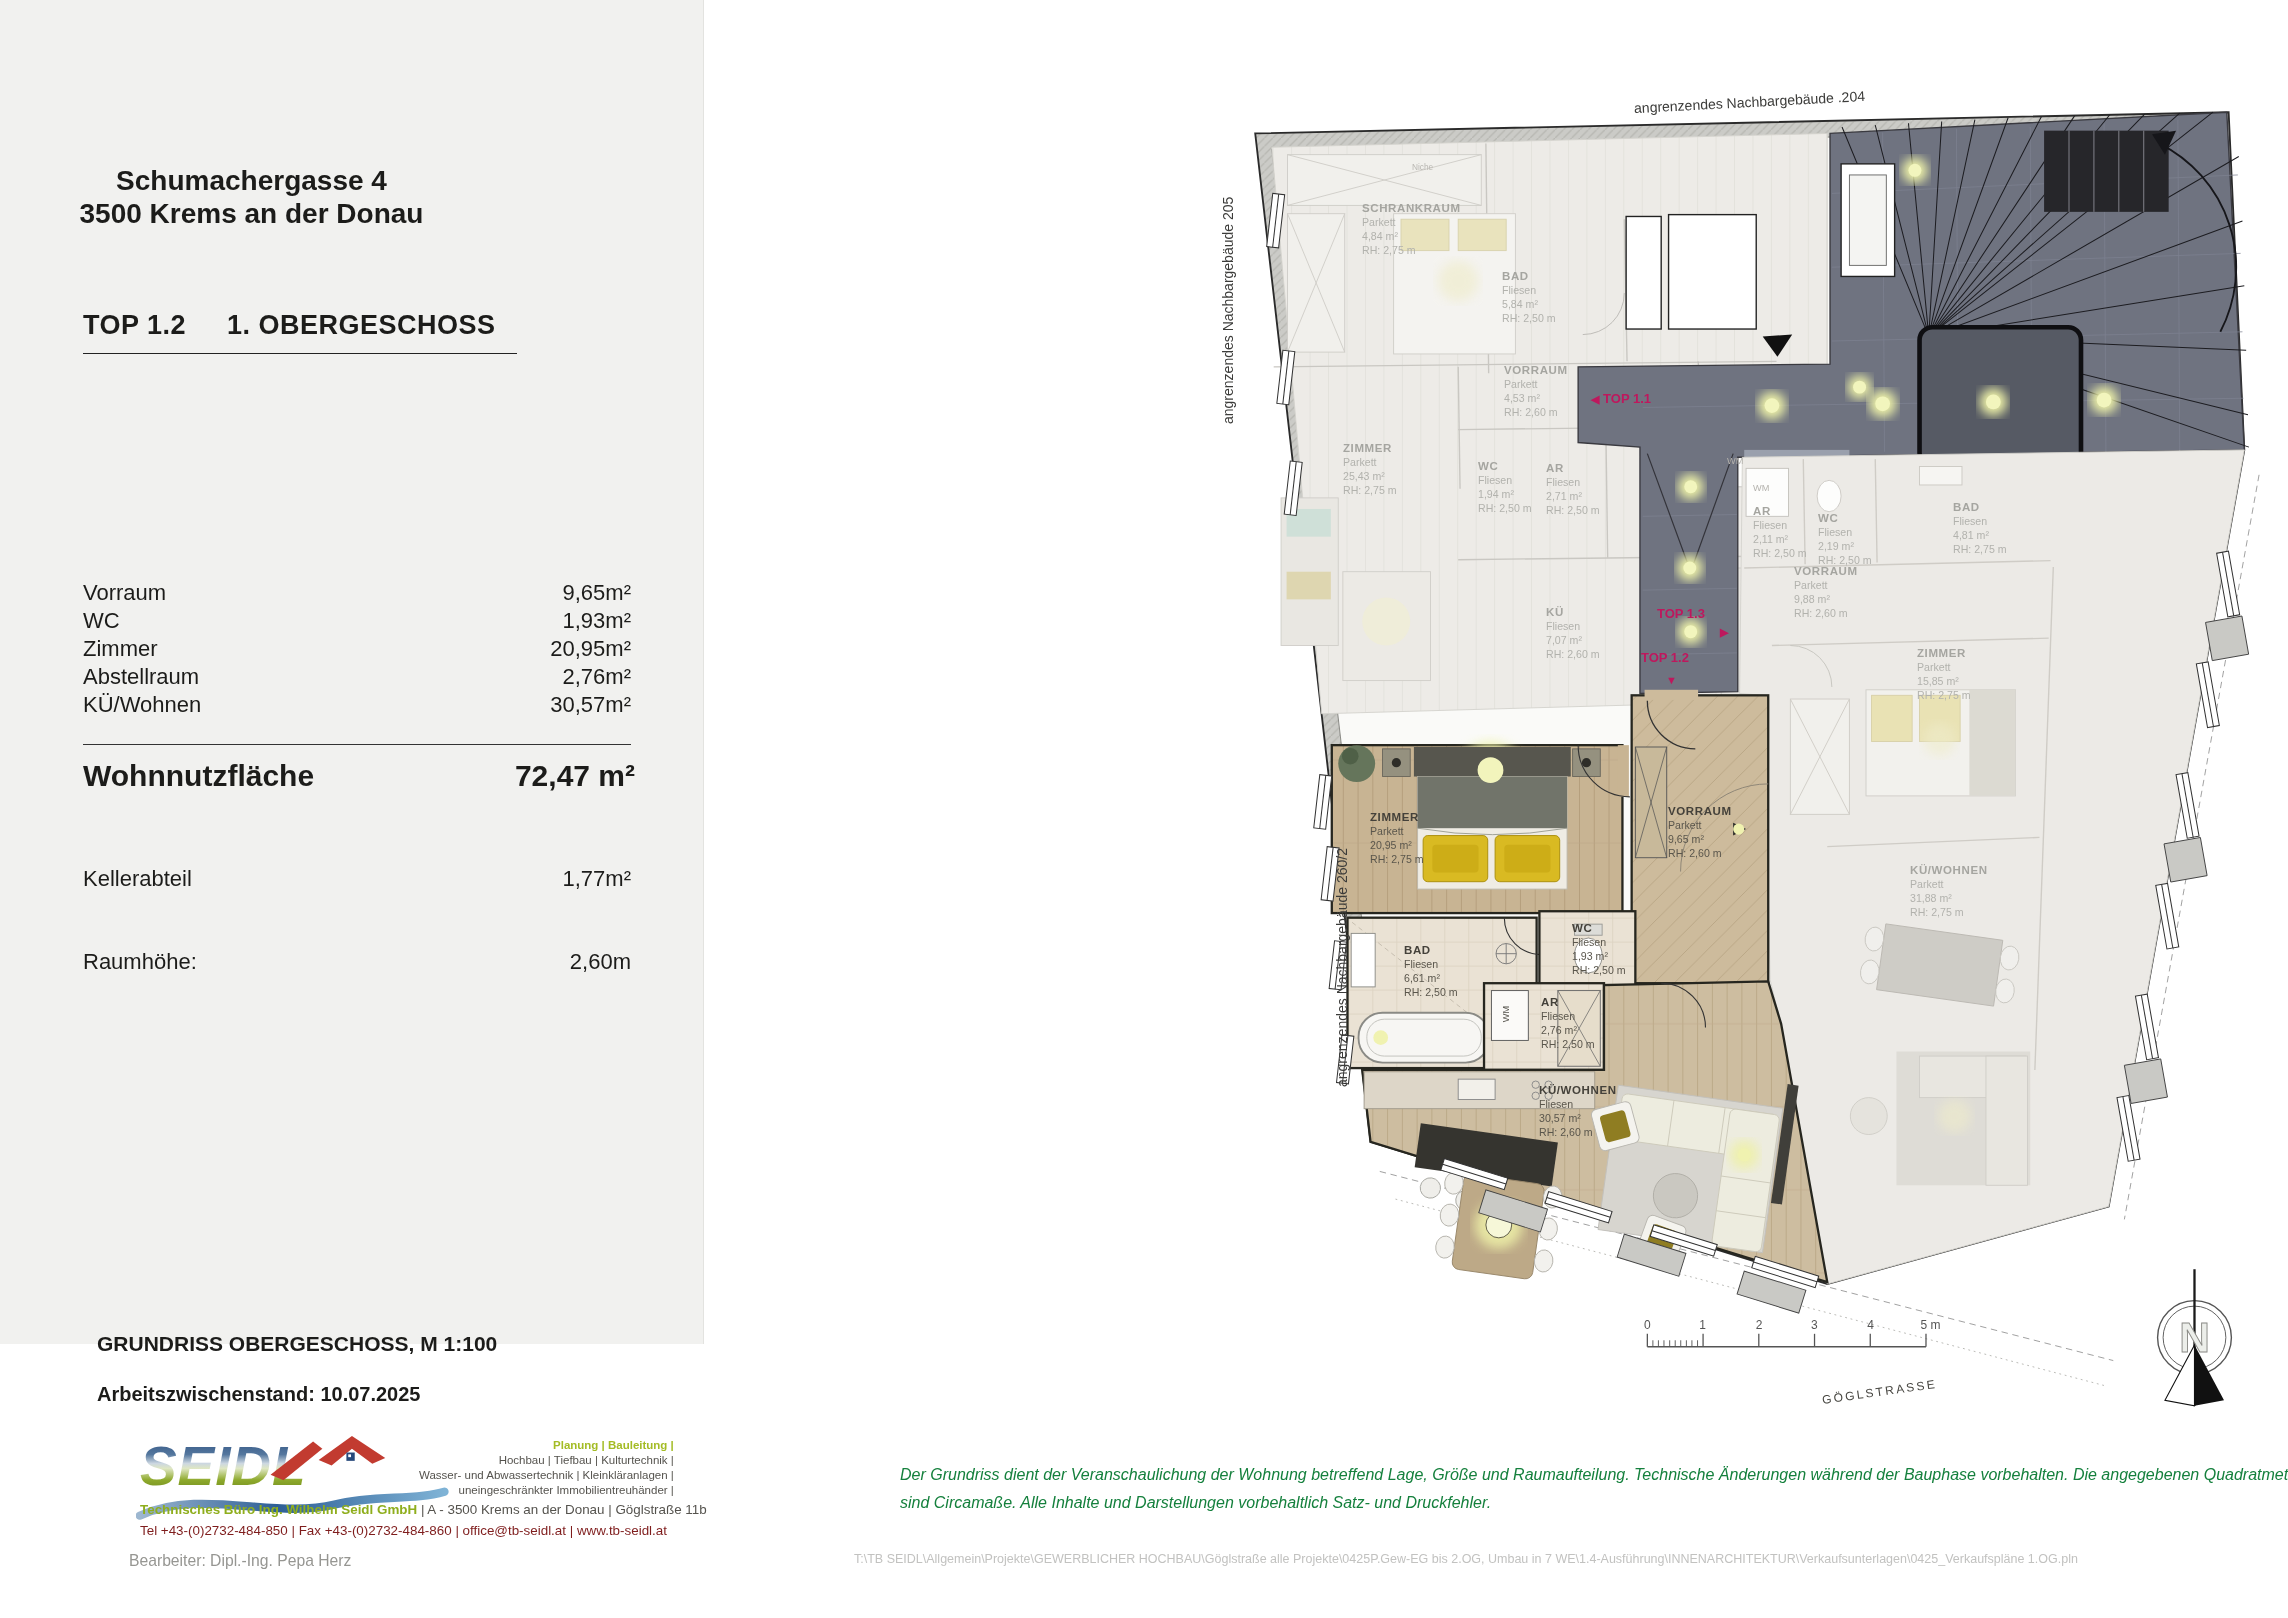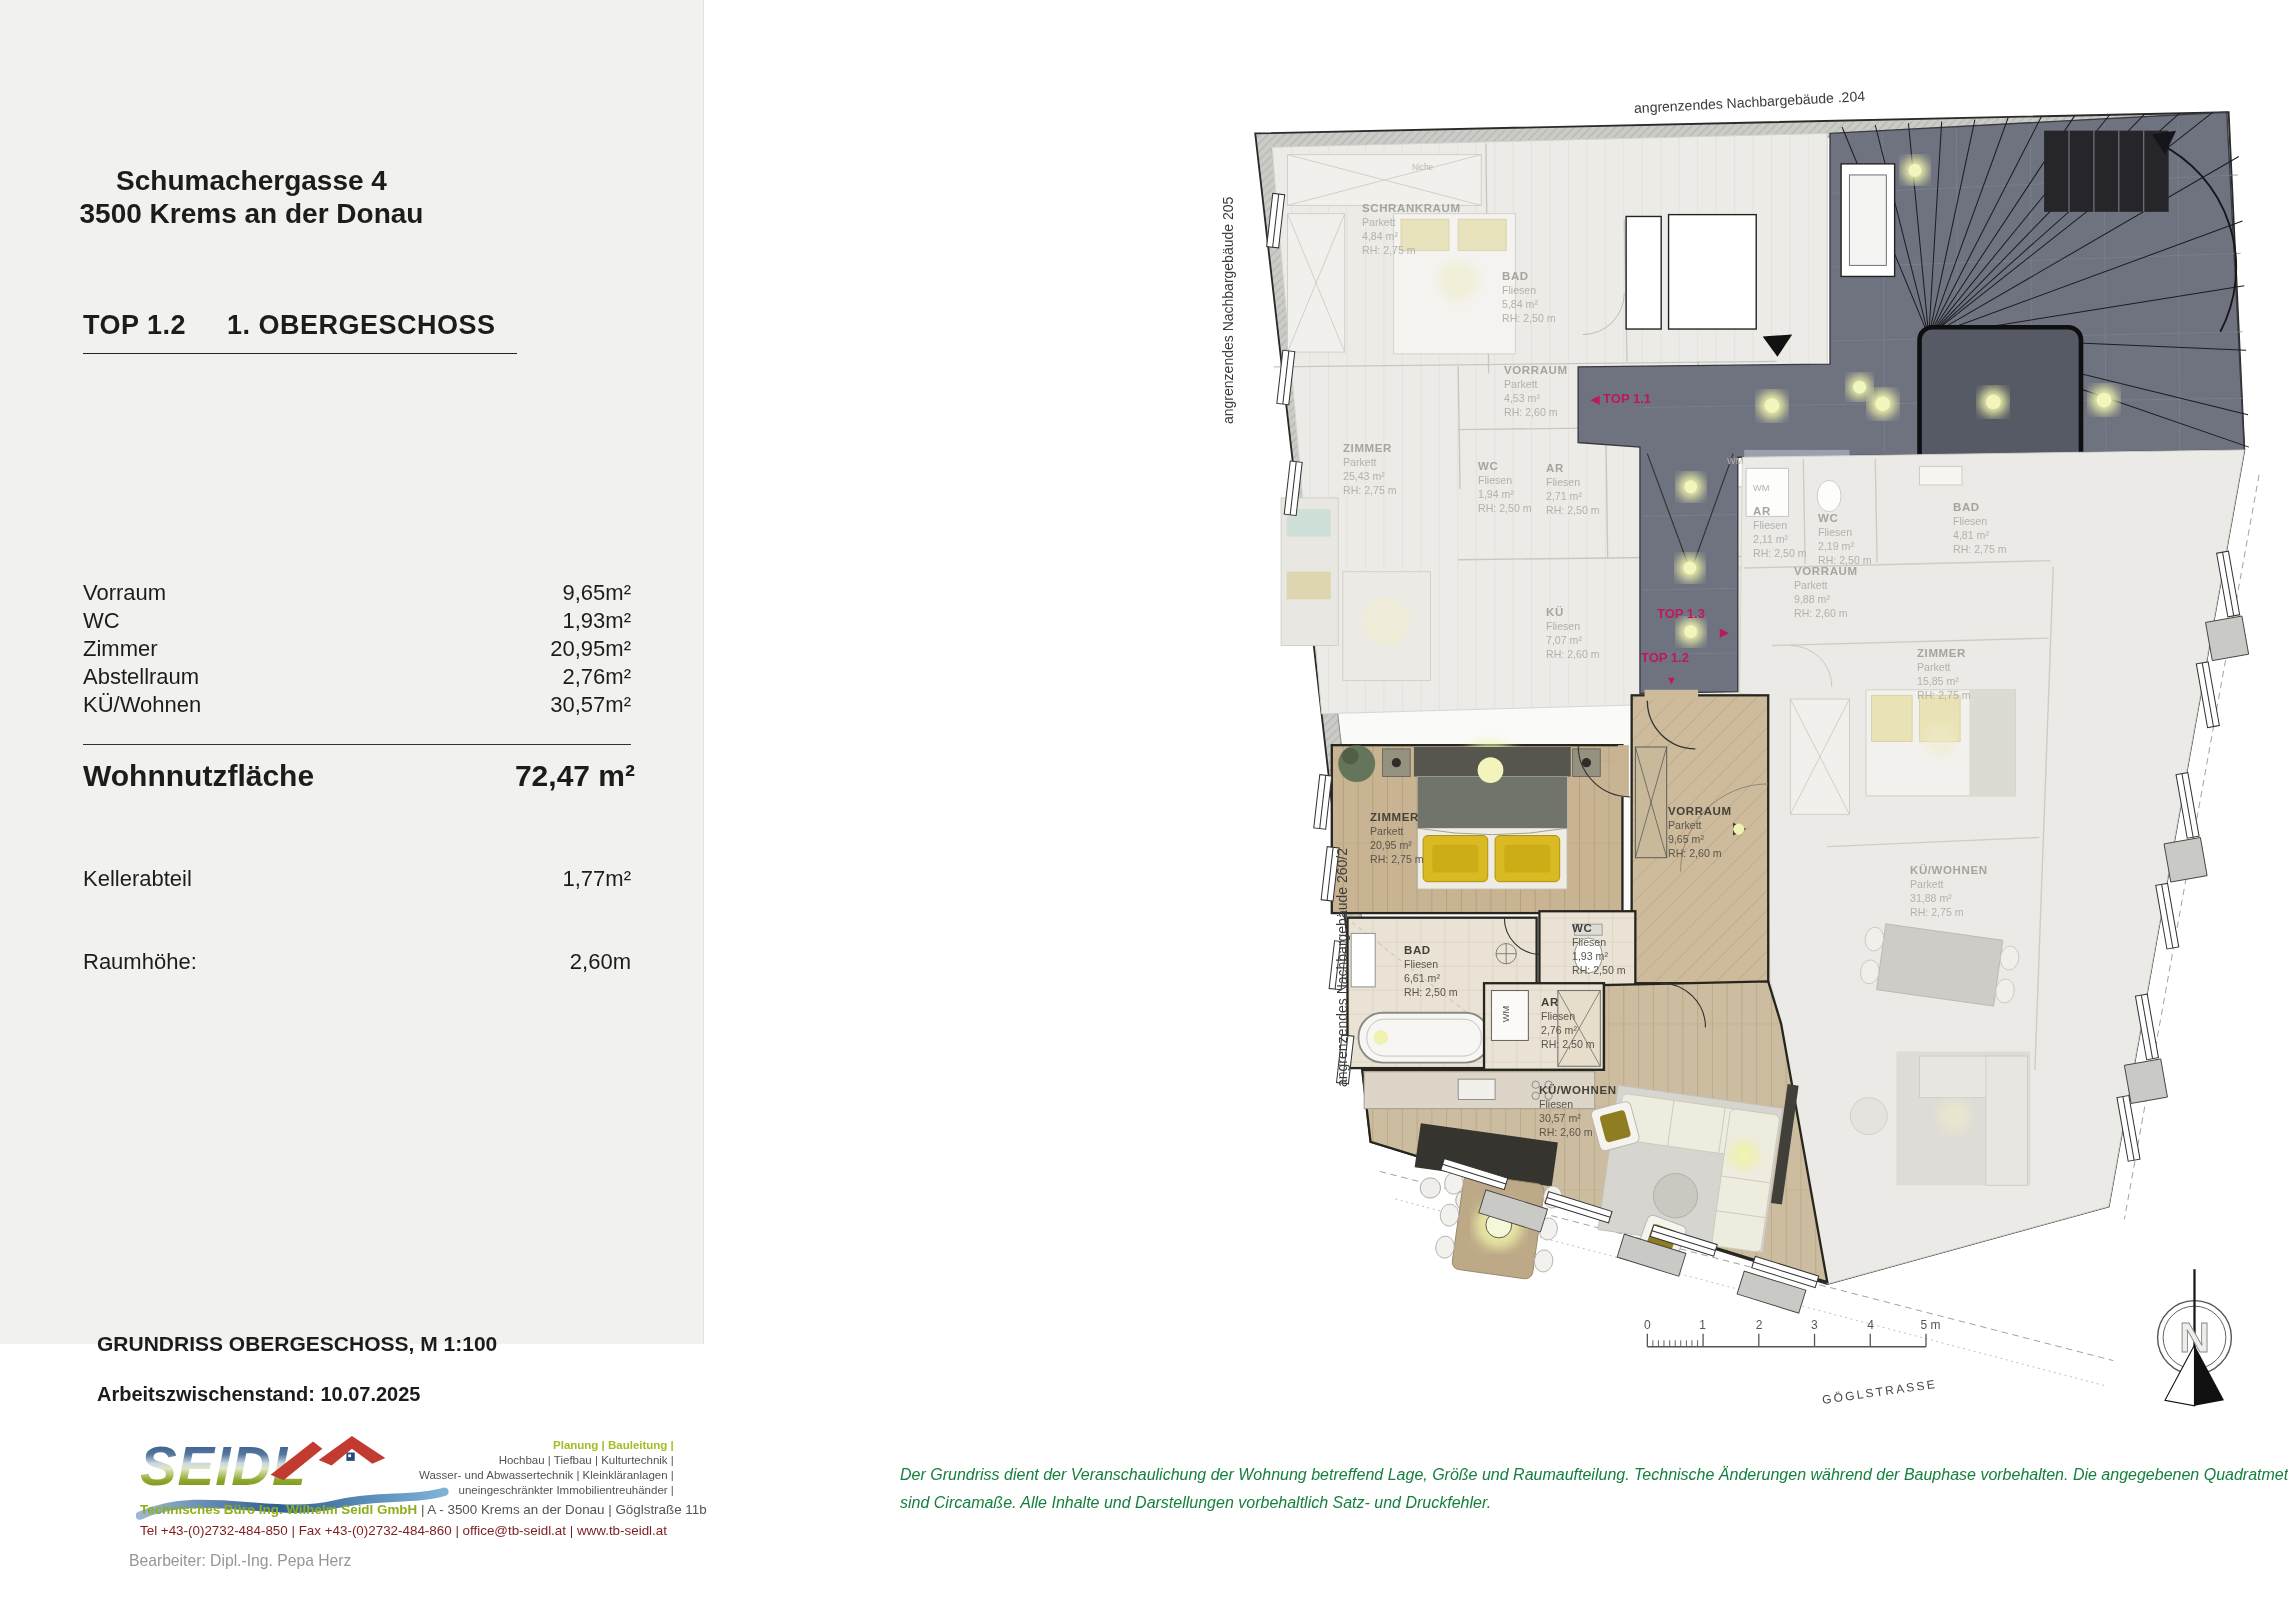--- a/index.html
+++ b/index.html
@@ -681,15 +681,16 @@
     </div>
 
     
     <div class="wm-lbl fd" style="left:546px;top:401px;">WM</div>
     <div class="wm-lbl wm-rot" style="left:317px;top:954px;">WM</div>
     <div class="wm-lbl fd" style="left:572px;top:428px;">WM</div>
     <div class="niche-lbl" style="left:231px;top:107px;">Niche</div>
   </div>
 
   <div class="disclaimer">Der Grundriss dient der Veranschaulichung der Wohnung betreffend Lage, Größe und Raumaufteilung. Technische Änderungen während der Bauphase vorbehalten. Die angegebenen Quadratmeter sind Circamaße. Alle Inhalte und Darstellungen vorbehaltlich Satz- und Druckfehler.</div>
+  <div class="file-path">T:\TB SEIDL\Allgemein\Projekte\GEWERBLICHER HOCHBAU\Göglstraße alle Projekte\0425P.Gew-EG bis 2.OG, Umbau in 7 WE\1.4-Ausführung\INNENARCHITEKTUR\Verkaufsunterlagen\0425_Verkaufspläne 1.OG.pln</div>
 
 </div>
 
 
 </body></html>

